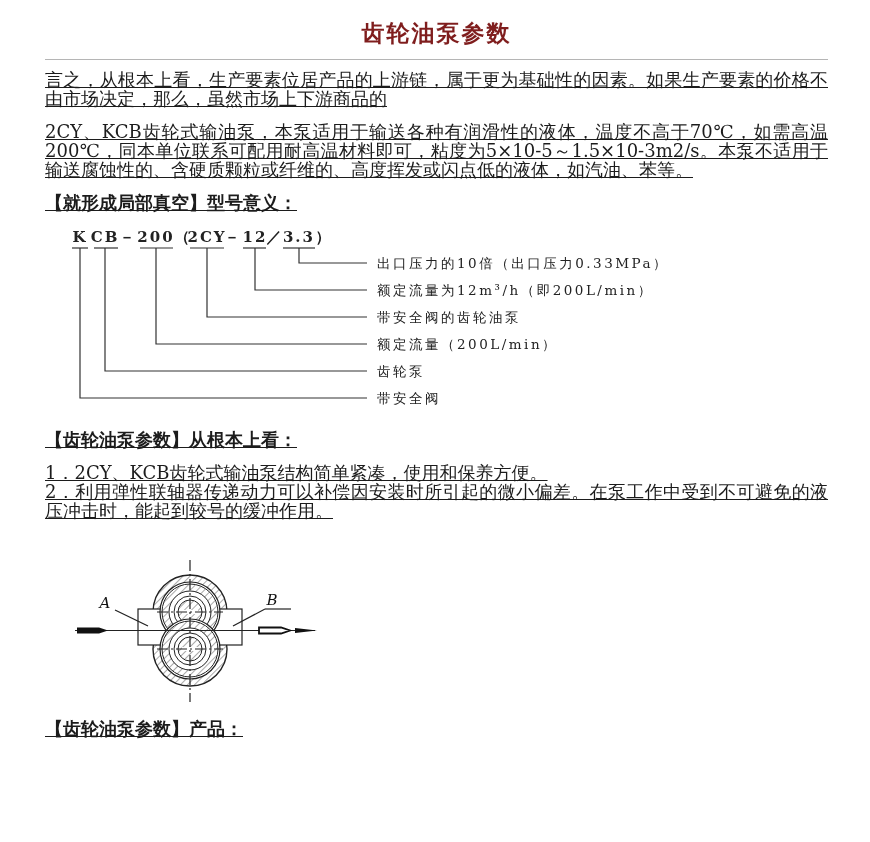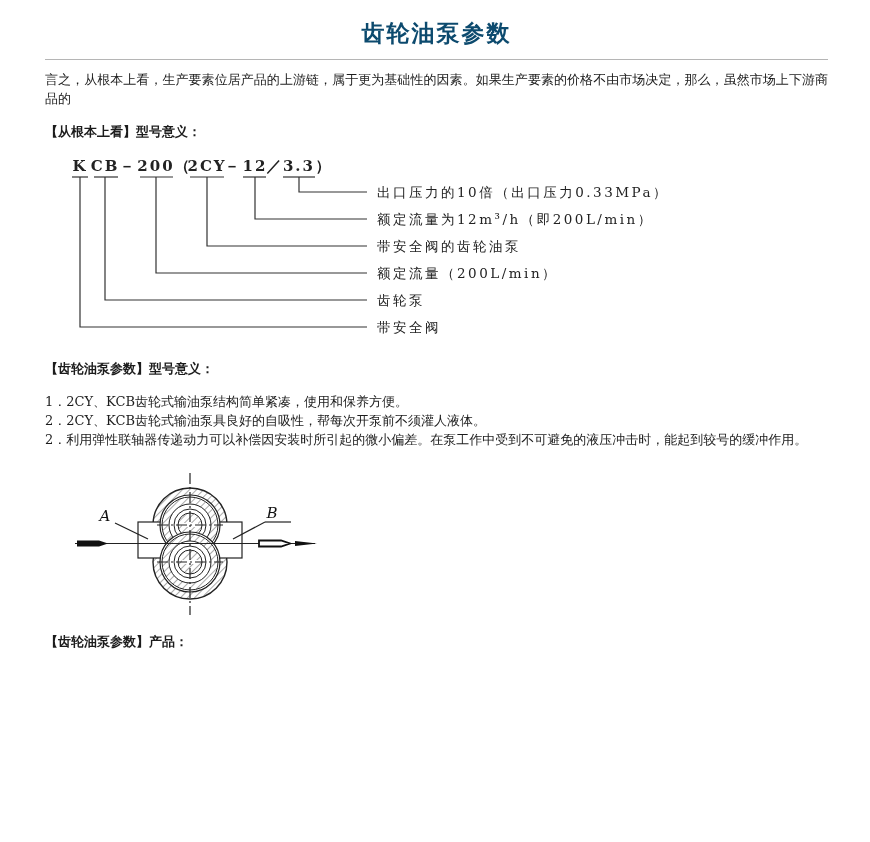--- a/index.html
+++ b/index.html
@@ -1,45 +1,46 @@
 <!DOCTYPE html>
 <html><head>
 <meta charset="utf-8">
 <style>
   html,body{margin:0;padding:0;background:#ffffff;}
   body{width:870px;min-height:842px;font-family:"DejaVu Serif","Liberation Serif",serif;color:#1c1c1c;}
   .page{padding:18px 42px 60px 45px;box-sizing:border-box;width:870px;}
-  .doc-title{margin:0 0 10px 0;text-align:center;font-size:23px;font-weight:bold;color:#0c4a6e;letter-spacing:2px;font-family:"DejaVu Serif","Liberation Serif",serif;}
+  .doc-title{margin:0 0 10px 0;text-align:center;font-size:23px;font-weight:bold;color:#7f1d1d;letter-spacing:2px;font-family:"DejaVu Serif","Liberation Serif",serif;}
   .title-rule{border:none;border-top:1px solid #b5b5b5;margin:0 0 10px 0;}
-  p{font-size:13px;line-height:19px;margin:0 0 14px 0;text-align:justify;}
+  p{font-size:18px;line-height:19px;margin:0 0 14px 0;text-align:justify;text-decoration:underline;}
   .section-heading{font-weight:bold;margin:0 0 14px 0;}
   .feature-line{margin:0;}
-  .feature-list{margin:0 0 16px 0;}
+  .feature-list{margin:0 0 32px 0;}
   .model-diagram{margin:0 0 10px 22px;}
   .model-svg text{font-family:"DejaVu Serif","Liberation Serif",serif;fill:#222;}
   .model-svg .tok{font-size:15px;font-weight:bold;letter-spacing:2px;}
   .model-svg .lbl{font-size:13.5px;letter-spacing:2.5px;}
   .model-svg line,.model-svg polyline{stroke:#333;stroke-width:1.2;fill:none;}
   .gear-diagram{margin:2px 0 8px 20px;}
   .gear-svg .ln{stroke:#222;stroke-width:1.2;fill:none;}
   .gear-svg text{font-family:"DejaVu Serif","Liberation Serif",serif;font-style:italic;font-size:15px;fill:#111;}
   .last-heading{margin-bottom:8px;}
 </style>
 </head>
 <body>
 
 <div class="page">
 
   <h1 class="doc-title">齿轮油泵参数</h1>
   <hr class="title-rule">
 
   <p>言之，从根本上看，生产要素位居产品的上游链，属于更为基础性的因素。如果生产要素的价格不由市场决定，那么，虽然市场上下游商品的</p>
 
+  <p>2CY、KCB齿轮式输油泵，本泵适用于输送各种有润滑性的液体，温度不高于70℃，如需高温200℃，同本单位联系可配用耐高温材料即可，粘度为5×10-5～1.5×10-3m2/s。本泵不适用于输送腐蚀性的、含硬质颗粒或纤维的、高度挥发或闪点低的液体，如汽油、苯等。</p>
 
-  <p class="section-heading">【从根本上看】型号意义：</p>
+  <p class="section-heading">【就形成局部真空】型号意义：</p>
 
   <div class="model-diagram">
     <svg class="model-svg" width="760" height="190" viewBox="0 0 760 190">
 
       <text class="tok" x="13" y="16" text-anchor="middle">K</text>
       <text class="tok" x="38" y="16" text-anchor="middle">CB</text>
       <text class="tok" x="61" y="16" text-anchor="middle">－</text>
       <text class="tok" x="89" y="16" text-anchor="middle">200</text>
       <text class="tok" x="116" y="16" text-anchor="middle">（</text>
       <text class="tok" x="140" y="16" text-anchor="middle">2CY</text>
@@ -65,24 +66,23 @@
 
       <text class="lbl" x="310" y="42">出口压力的10倍（出口压力0.33MPa）</text>
       <text class="lbl" x="310" y="69">额定流量为12m³/h（即200L/min）</text>
       <text class="lbl" x="310" y="96">带安全阀的齿轮油泵</text>
       <text class="lbl" x="310" y="123">额定流量（200L/min）</text>
       <text class="lbl" x="310" y="150">齿轮泵</text>
       <text class="lbl" x="310" y="177">带安全阀</text>
     </svg>
   </div>
 
-  <p class="section-heading">【齿轮油泵参数】型号意义：</p>
+  <p class="section-heading">【齿轮油泵参数】从根本上看：</p>
   <div class="feature-list">
     <p class="feature-line">1．2CY、KCB齿轮式输油泵结构简单紧凑，使用和保养方便。</p>
-    <p class="feature-line">2．2CY、KCB齿轮式输油泵具良好的自吸性，帮每次开泵前不须灌人液体。</p>
     <p class="feature-line">2．利用弹性联轴器传递动力可以补偿因安装时所引起的微小偏差。在泵工作中受到不可避免的液压冲击时，能起到较号的缓冲作用。</p>
   </div>
 
 
   <div class="gear-diagram">
     <svg class="gear-svg" width="260" height="155" viewBox="0 0 260 155">
       <defs>
         <pattern id="hatch" width="5" height="5" patternUnits="userSpaceOnUse" patternTransform="rotate(45)">
           <line x1="0" y1="0" x2="0" y2="5" stroke="#555" stroke-width="1"></line>
         </pattern>

